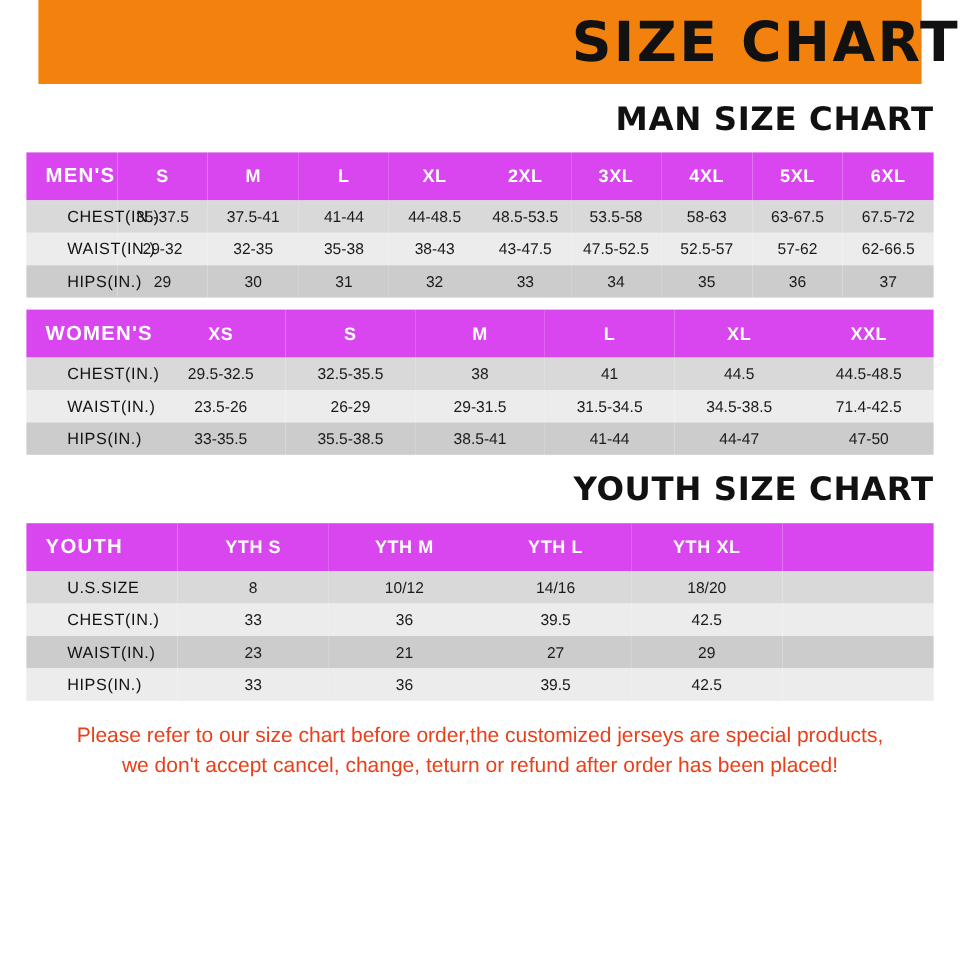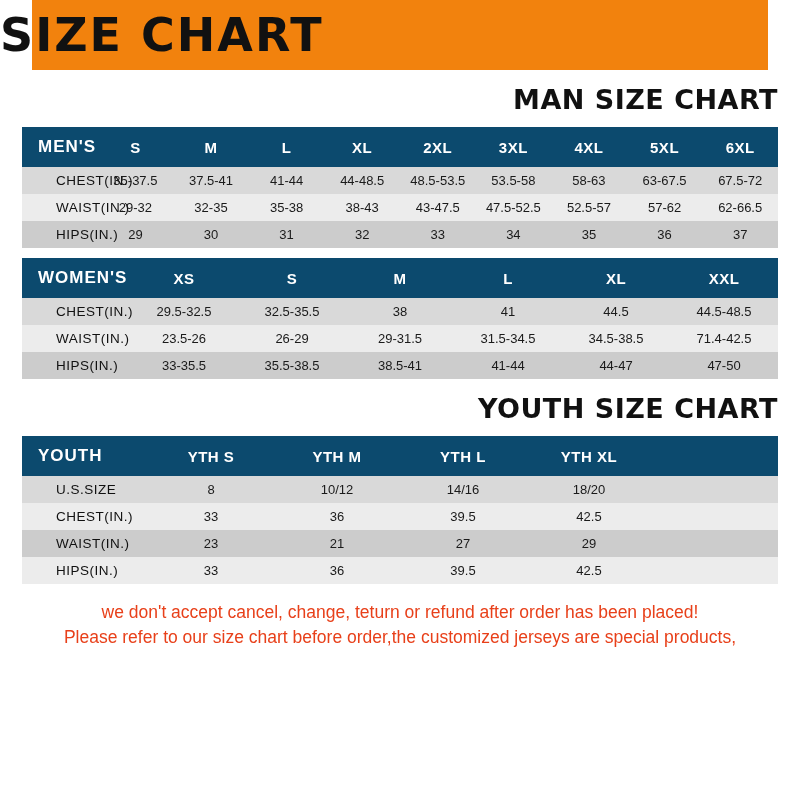--- a/index.html
+++ b/index.html
@@ -20,21 +20,21 @@
     background: #ffffff;
     box-sizing: border-box;
   }
   
   .header-band {
     position: relative;
     height: 70px;
     background: #f2820d;
     display: flex;
     align-items: center;
-    justify-content: flex-start;
+    justify-content: flex-end;
   }
   .header-band .side {
     position: absolute;
     top: 0;
     bottom: 0;
     width: 32px;
     background: #ffffff;
   }
   .header-band .side.left { left: 0; }
   .header-band .side.right { right: 0; }
@@ -70,21 +70,21 @@
   }
   table.sizetable th,
   table.sizetable td {
     text-align: center;
     font-size: 13px;
     color: #1a1a1a;
     padding: 6px 2px;
     font-family: "Liberation Sans", sans-serif;
   }
   table.sizetable thead th {
-    background: #0c4a6e;
+    background: #d946ef;
     color: #ffffff;
     font-weight: bold;
     font-size: 15px;
     padding: 10px 2px;
     letter-spacing: 0.5px;
   }
   table.sizetable thead th.firstcol {
     text-align: left;
     padding-left: 16px;
     font-size: 17px;
@@ -276,18 +276,18 @@
             <td>36</td>
             <td>39.5</td>
             <td>42.5</td>
             <td></td>
           </tr>
         </tbody>
       </table>
     </div>
 
     <div class="footer-note">
+      <div>Please refer to our size chart before order,the customized jerseys are special products,</div>
       <div>we don't accept cancel, change, teturn or refund after order has been placed!</div>
-      <div>Please refer to our size chart before order,the customized jerseys are special products,</div>
     </div>
 
   </div>
 </div>
 
 </body></html>

